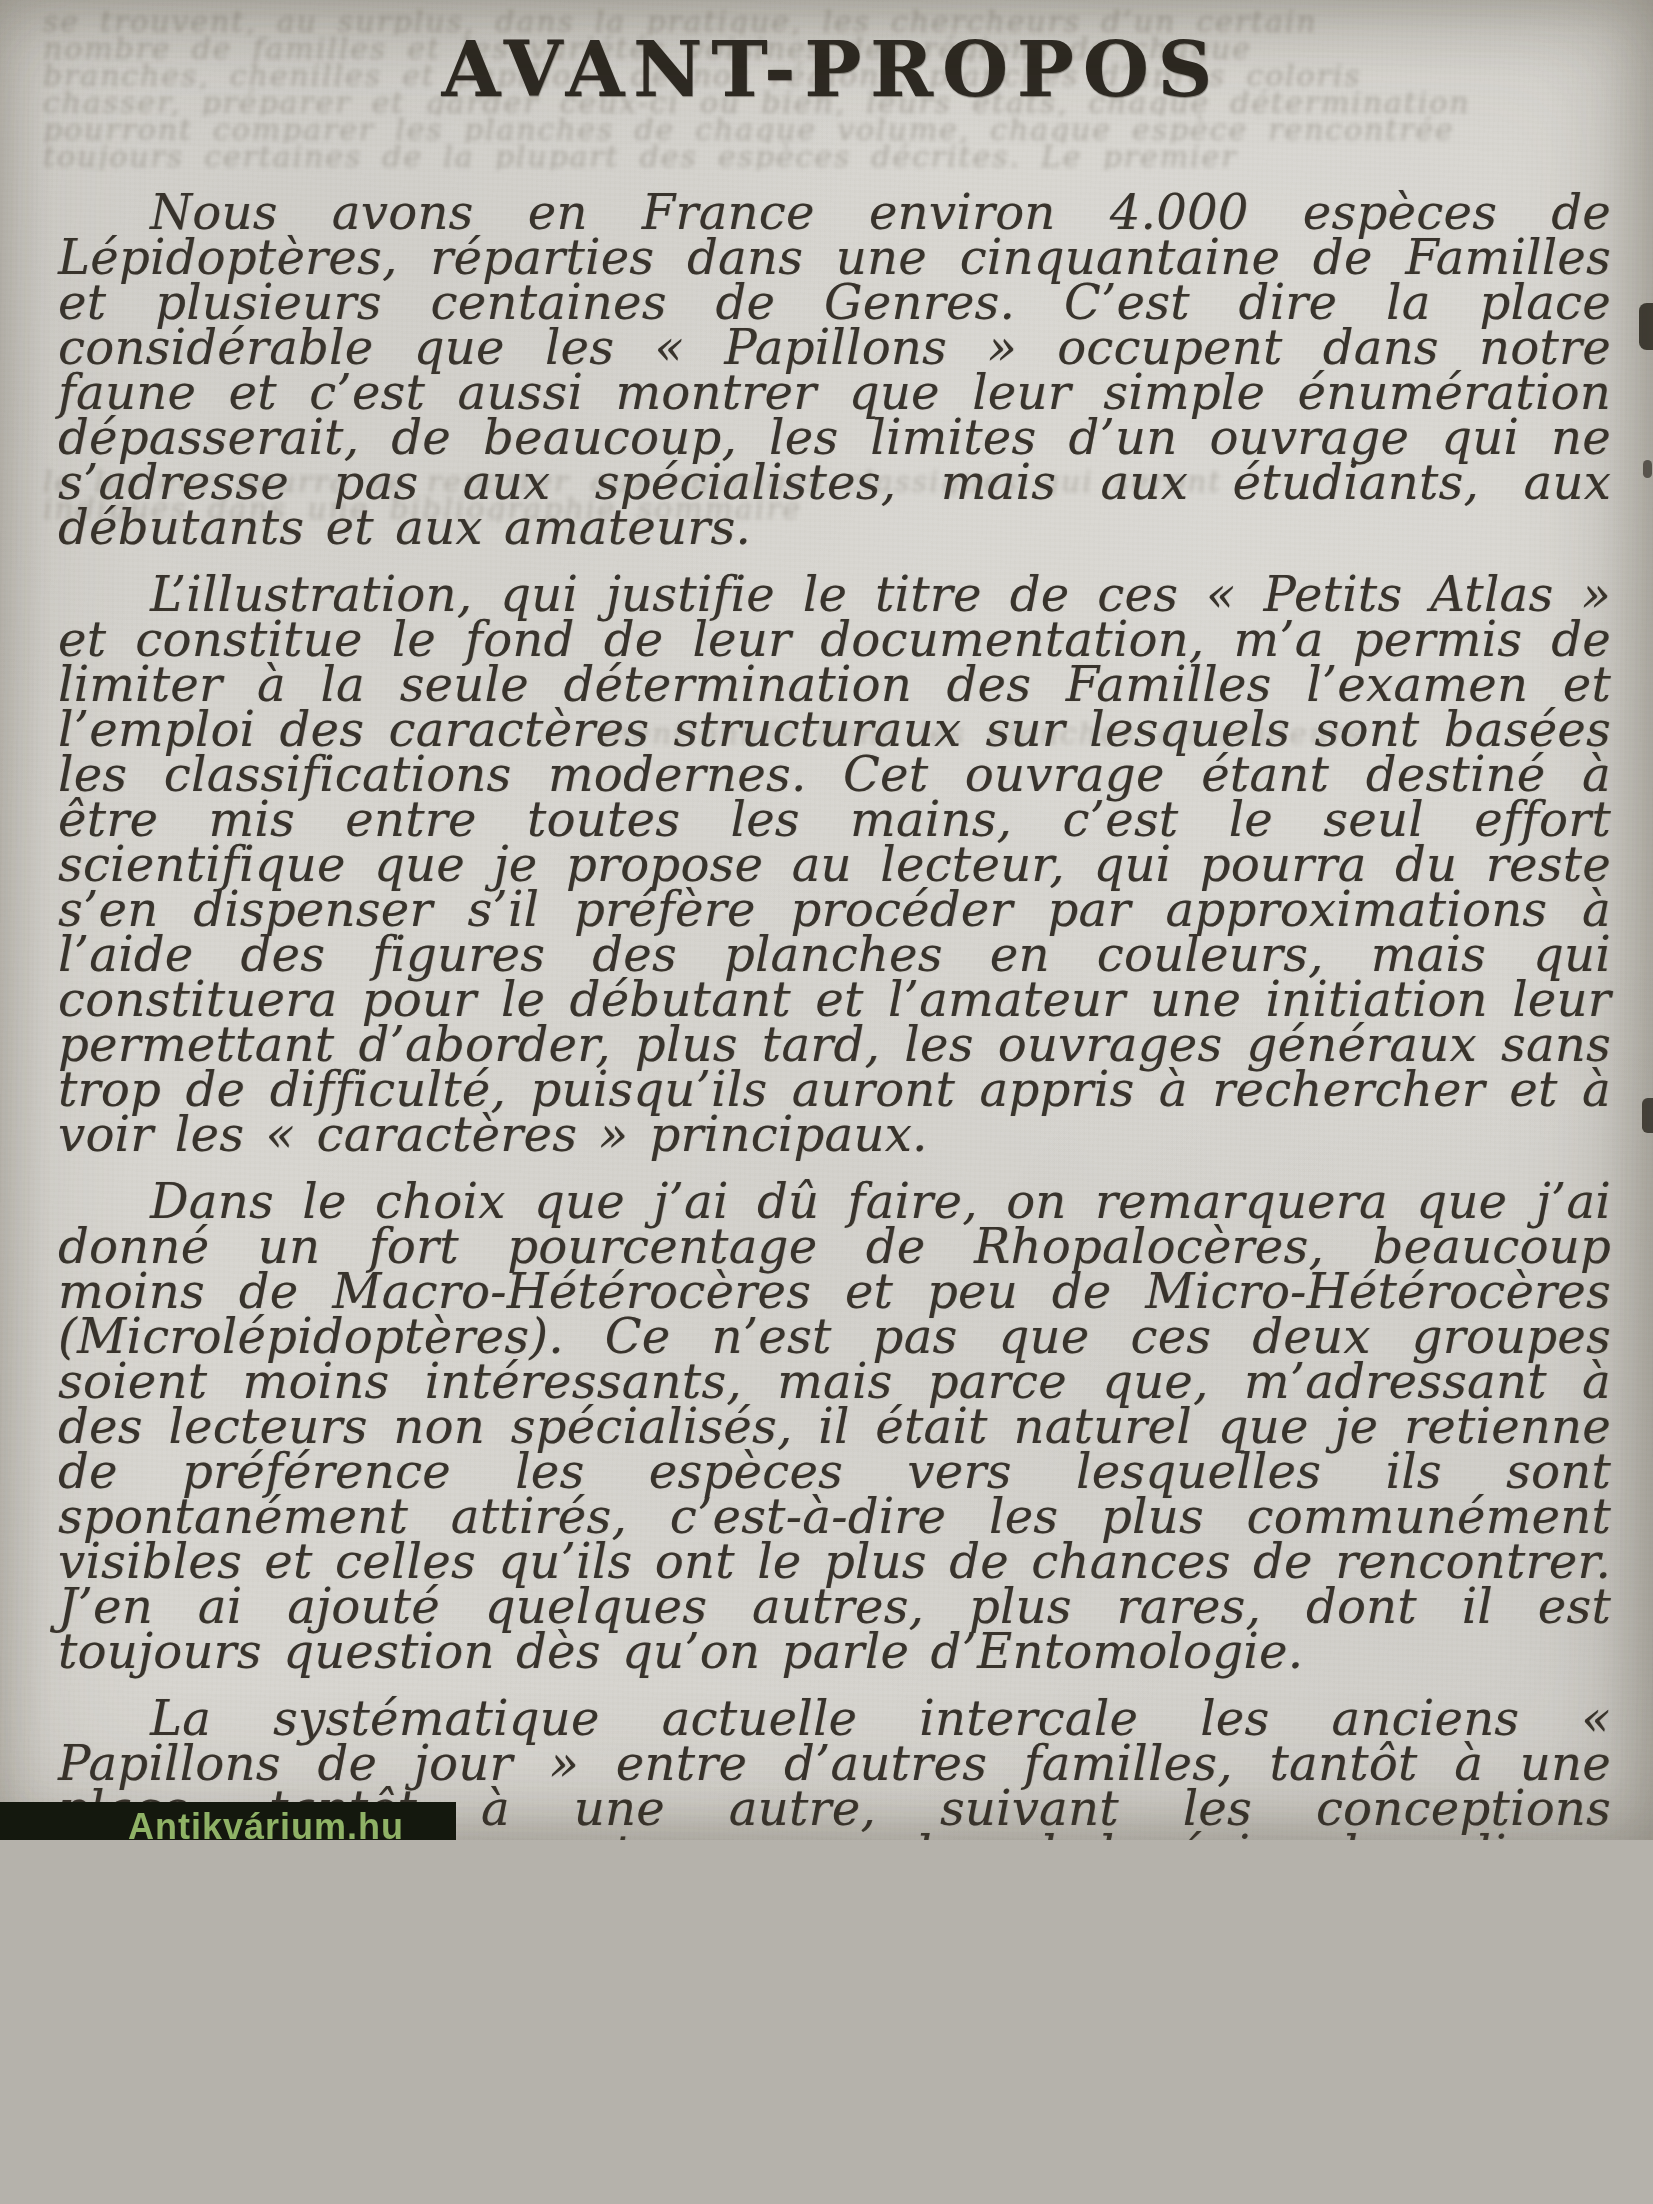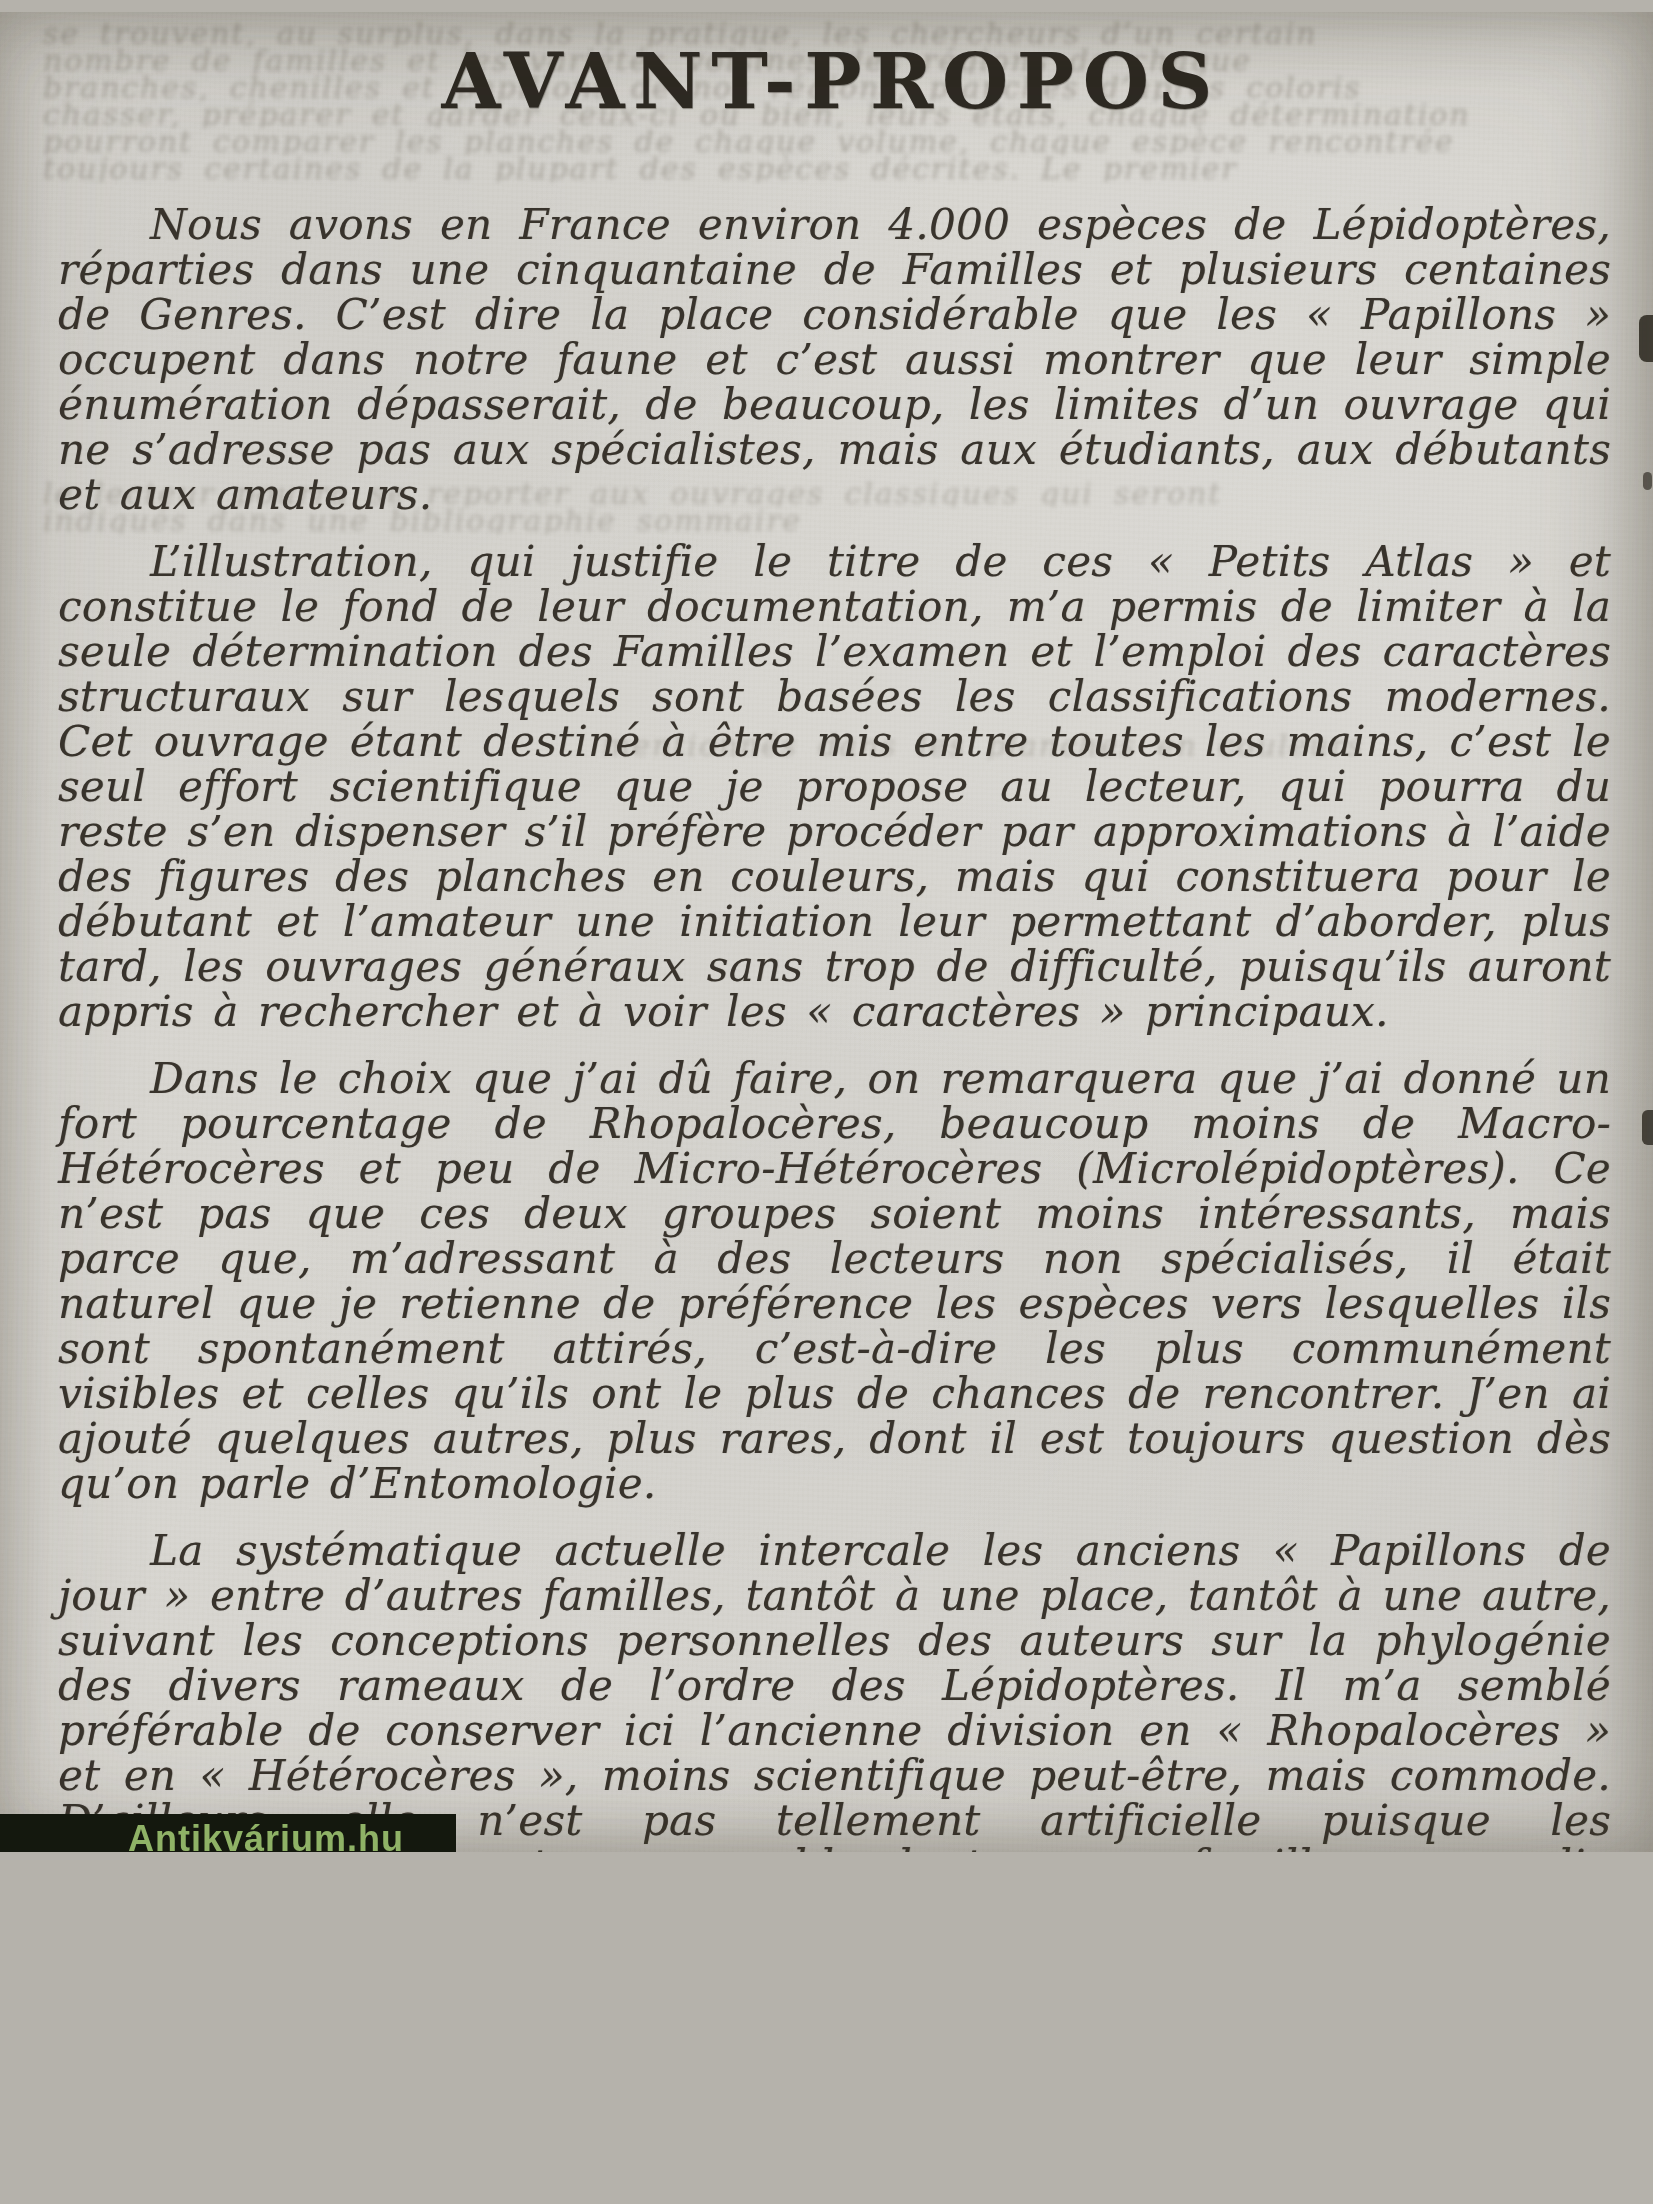--- a/index.html
+++ b/index.html
@@ -4,21 +4,21 @@
 <style>
   html, body {
     margin: 0;
     padding: 0;
     background: #b5b2ab;
   }
   .page {
     position: relative;
     width: 1654px;
     height: 1840px;
-    margin: 12px auto;
+    margin: 0 auto;
     overflow: hidden;
     background-color: #d8d6d0;
     background-image:
       radial-gradient(circle at 18% 12%, rgba(0,0,0,0.035), transparent 32%),
       radial-gradient(circle at 78% 30%, rgba(255,255,255,0.07), transparent 42%),
       radial-gradient(circle at 50% 70%, rgba(0,0,0,0.025), transparent 38%),
       radial-gradient(circle at 90% 85%, rgba(0,0,0,0.04), transparent 30%),
       repeating-linear-gradient(2deg, rgba(0,0,0,0.009) 0 2.9px, rgba(255,255,255,0.012) 2.9px 5.8px),
       repeating-linear-gradient(91deg, rgba(0,0,0,0.007) 0 1.9px, rgba(255,255,255,0.01) 1.9px 4.9px);
     font-family: "DejaVu Serif", serif;
@@ -72,21 +72,21 @@
     text-shadow: 0.5px 0.5px 1px rgba(45,41,34,0.45);
   }
   .content {
     position: relative;
     z-index: 2;
     margin: 76px 43px 0 58px;
   }
   .content p {
     margin: 0 0 22px 0;
     font-style: italic;
-    font-size: 42px;
+    font-size: 48px;
     line-height: 45px;
     text-align: justify;
     text-indent: 92px;
     letter-spacing: 0.3px;
     word-spacing: 5.8px;
     text-shadow: 0.4px 0.4px 0.7px rgba(52,46,38,0.45);
   }
   .pagenum {
     position: relative;
     z-index: 2;

